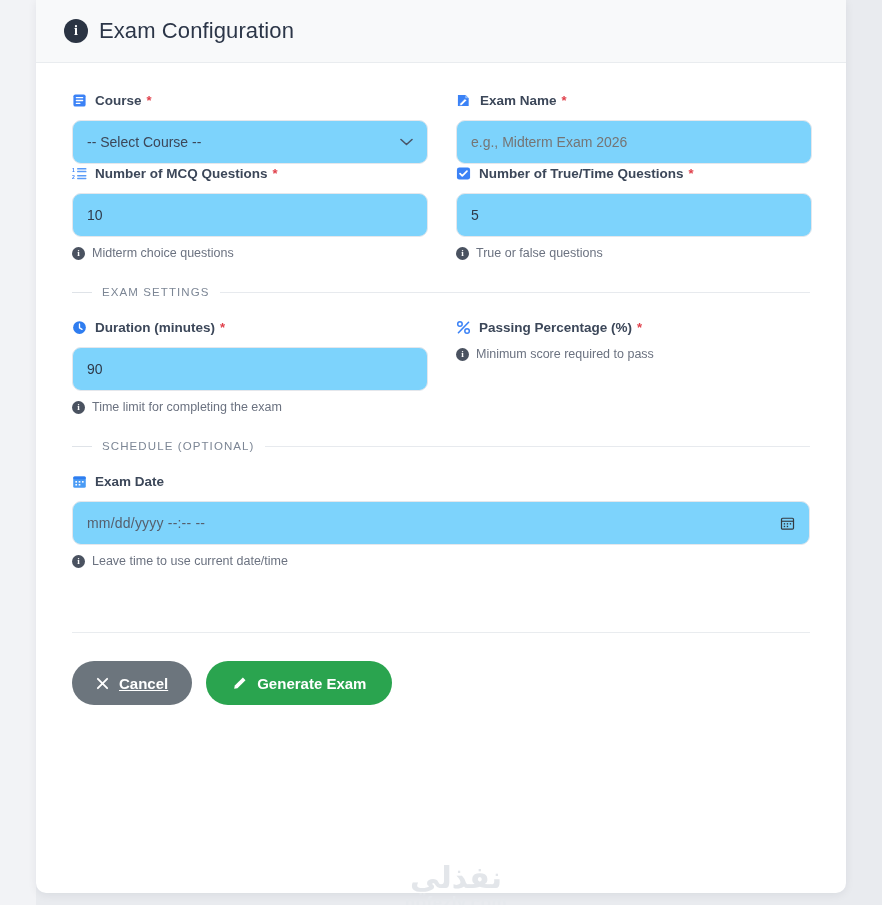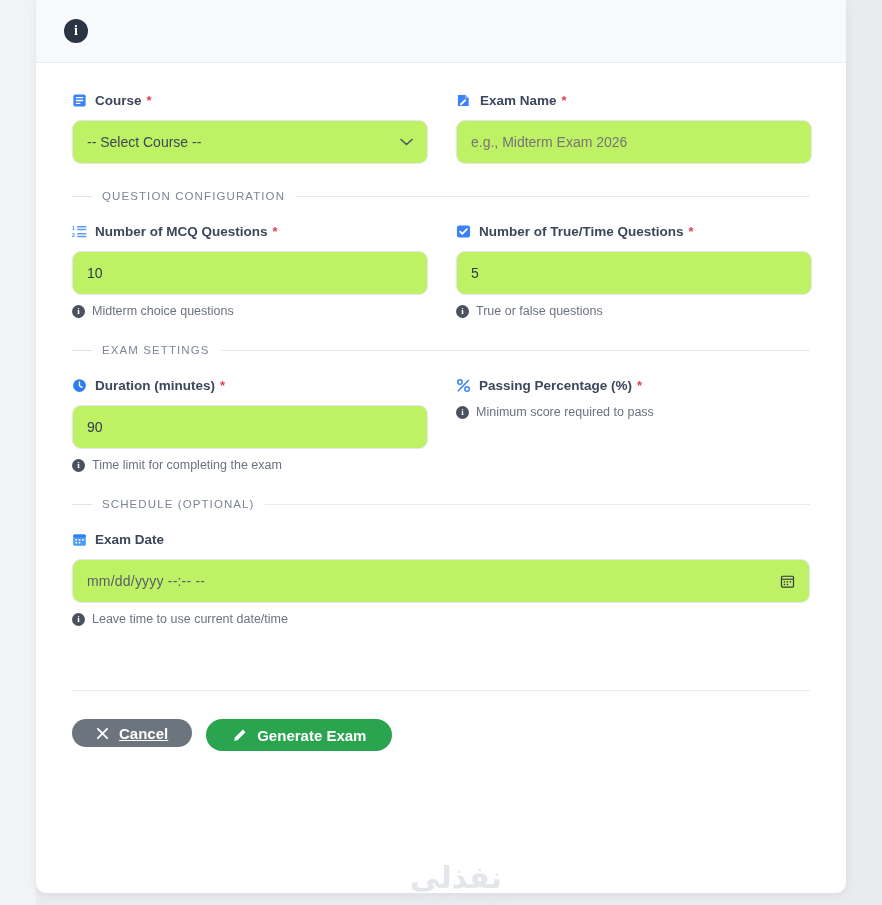--- a/index.html
+++ b/index.html
@@ -58,21 +58,21 @@
     display: flex; align-items: center; gap: 8px;
     font-size: 13.5px; font-weight: 700; color: #3c4759;
     margin-bottom: 11px; height: 18px;
   }
   .req { color: #e0404b; font-size: 13px; margin-left: -3px; line-height: 1; }
 
   .ctl {
     width: 100%; height: 44px;
     border: 1px solid #e4e7ec;
     border-radius: 9px;
-    background: #bef264;
+    background: #7dd3fc;
     font-size: 14px;
     color: #2f3a4a;
     padding: 0 14px;
     font-family: "Liberation Sans", sans-serif;
     display: flex; align-items: center;
     outline: none;
   }
   .ctl.select { justify-content: space-between; color:#3c4759; }
   .ctl.date { justify-content: space-between; color:#565f6d; letter-spacing:.2px;}
 
@@ -101,21 +101,21 @@
   .sec-divider .lbl {
     font-size: 11.5px; letter-spacing: 1.1px; color:#7c8695;
     font-weight: 400; white-space: nowrap;
   }
   .sec-divider .post { flex:1; height:1px; background:#e7eaee; }
 
   .foot-divider { height:1px; background:#e9ecef; margin: 28px 0 0 0; }
 
   .actions { display:flex; gap: 14px; padding: 28px 0 0 0; }
   .btn {
-    height: 28px; border:none; border-radius: 22px;
+    height: 44px; border:none; border-radius: 22px;
     display:inline-flex; align-items:center; gap: 10px;
     padding: 0 24px; cursor:pointer;
     font-size: 15px; font-weight: 700;
     font-family: "Liberation Sans", sans-serif;
   }
   .btn-cancel { background:#6c757d; color:#fff; }
   .btn-cancel .lab { text-decoration: underline; }
   .btn-gen { background:#2aa44f; color:#fff; padding: 16px 26px; }
 
   svg { display:block; }
@@ -138,20 +138,21 @@
 </style>
 </head>
 <body>
 
 <div class="page-bg"></div>
 
 <div class="card">
 
   <div class="card-header">
     <span class="hdr-icon">i</span>
+    <span class="hdr-title">Exam Configuration</span>
   </div>
 
   <div class="card-body">
 
     <div class="row">
       <div class="col">
         <div class="field-label">
           <span>
             <svg width="15" height="15" viewBox="0 0 16 16">
               <rect x="1.5" y="1.5" width="13" height="13" rx="2" fill="#3b82f6"></rect>
@@ -182,25 +183,20 @@
               <path d="M4.3 11.2l5.2-5.2 1.9 1.9-5.2 5.2-2.4.5z" fill="#ffffff" stroke="#3b82f6" stroke-width=".7" stroke-linejoin="round"></path>
             </svg>
           </span>
           <span>Exam Name</span>
           <span class="req">*</span>
         </div>
         <input class="ctl" type="text" placeholder="e.g., Midterm Exam 2026" style="">
       </div>
     </div>
 
-    <div class="sec-divider">
-      <span class="pre"></span>
-      <span class="lbl">QUESTION CONFIGURATION</span>
-      <span class="post"></span>
-    </div>
 
     <div class="row">
       <div class="col">
         <div class="field-label">
           <span>
             <svg width="15" height="15" viewBox="0 0 16 16">
               <text x="0" y="6.4" font-size="5.4" fill="#3b82f6" font-family="Liberation Sans, sans-serif" font-weight="700">1</text>
               <text x="0" y="14.2" font-size="5.4" fill="#3b82f6" font-family="Liberation Sans, sans-serif" font-weight="700">2</text>
               <rect x="5.4" y="2.2" width="10" height="1.5" rx=".6" fill="#5b9bf8"></rect>
               <rect x="5.4" y="5.1" width="10" height="1.5" rx=".6" fill="#5b9bf8"></rect>

